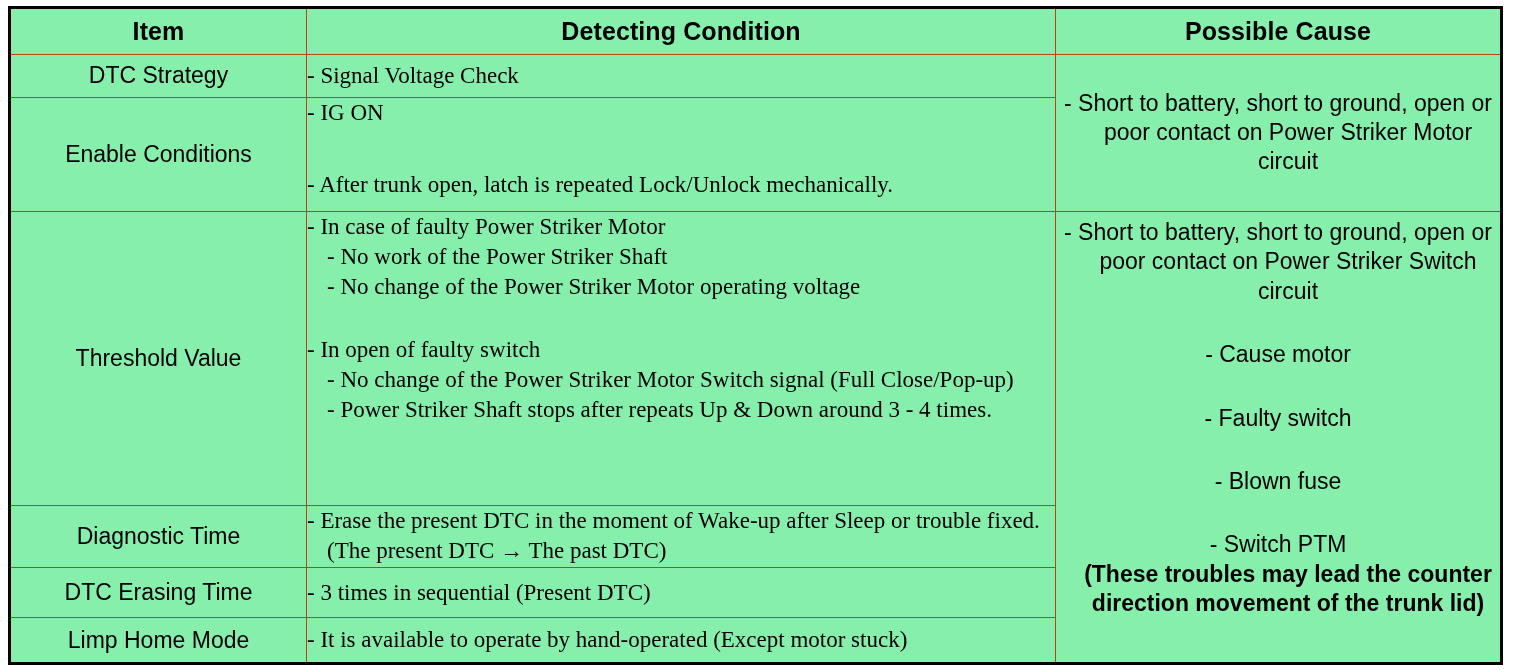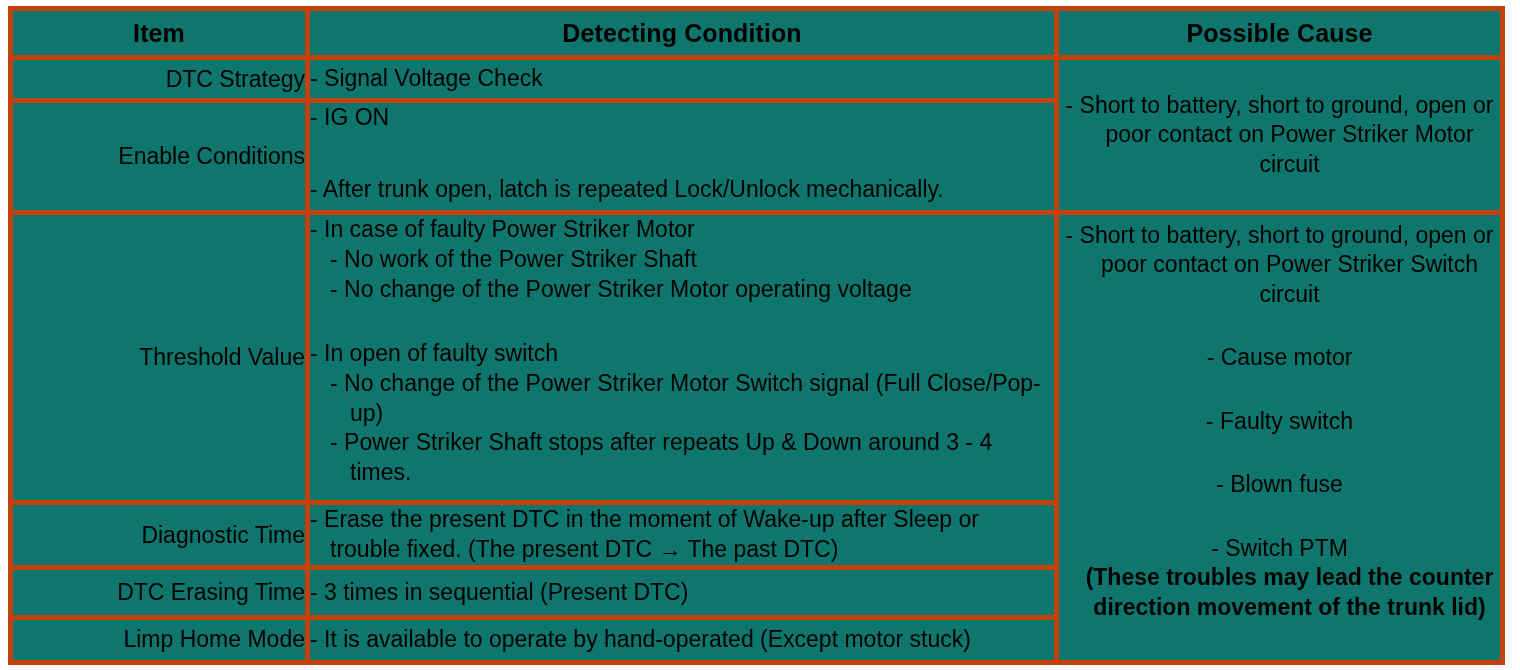--- a/index.html
+++ b/index.html
@@ -30,55 +30,56 @@
     width: 1492px;
     height: 659px;
     border-collapse: collapse;
     table-layout: fixed;
     background: #ffffff;
     border: 3px solid #000000;
   }
 
   table.dtc-table td,
   table.dtc-table th {
-    border: 5px solid #c2410c;
+    border: 1px solid #c2410c;
     padding: 0;
     vertical-align: middle;
-    background: #0f766e;
+    background: #86efac;
   }
 
   
   col.c-item  { width: 297px; }
   col.c-cond  { width: 749px; }
   col.c-cause { width: 446px; }
 
   
   .hdr {
     height: 44px;
     text-align: center;
     font-weight: bold;
     font-size: 25px;
     letter-spacing: 0.1px;
   }
 
   
   .item-cell {
-    text-align: right;
+    text-align: center;
     font-size: 23px;
     font-weight: normal;
     padding: 2px 4px;
   }
 
   
   .cond-cell {
     text-align: left;
     font-size: 23px;
     padding: 6px 10px 6px 14px;
     line-height: 1.30;
     vertical-align: middle;
+    font-family: Liberation Serif, serif;
   }
   .cond-cell.top {
     vertical-align: top;
   }
 
   
   .cause-cell {
     text-align: center;
     font-size: 23px;
     padding: 4px 8px 4px 14px;

